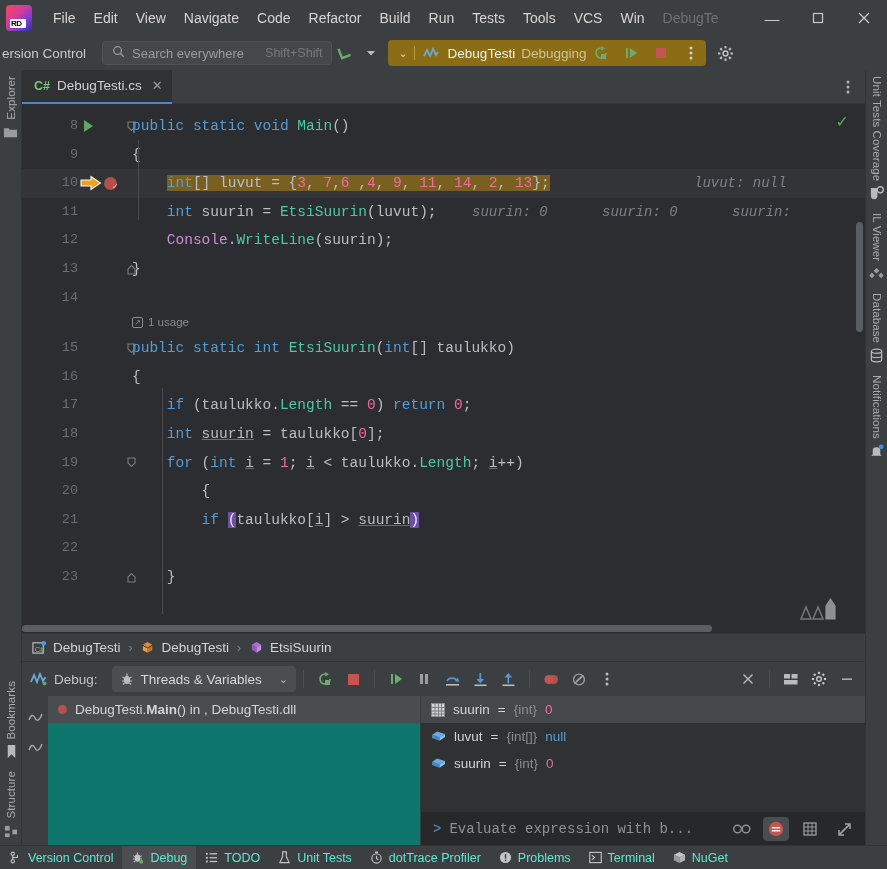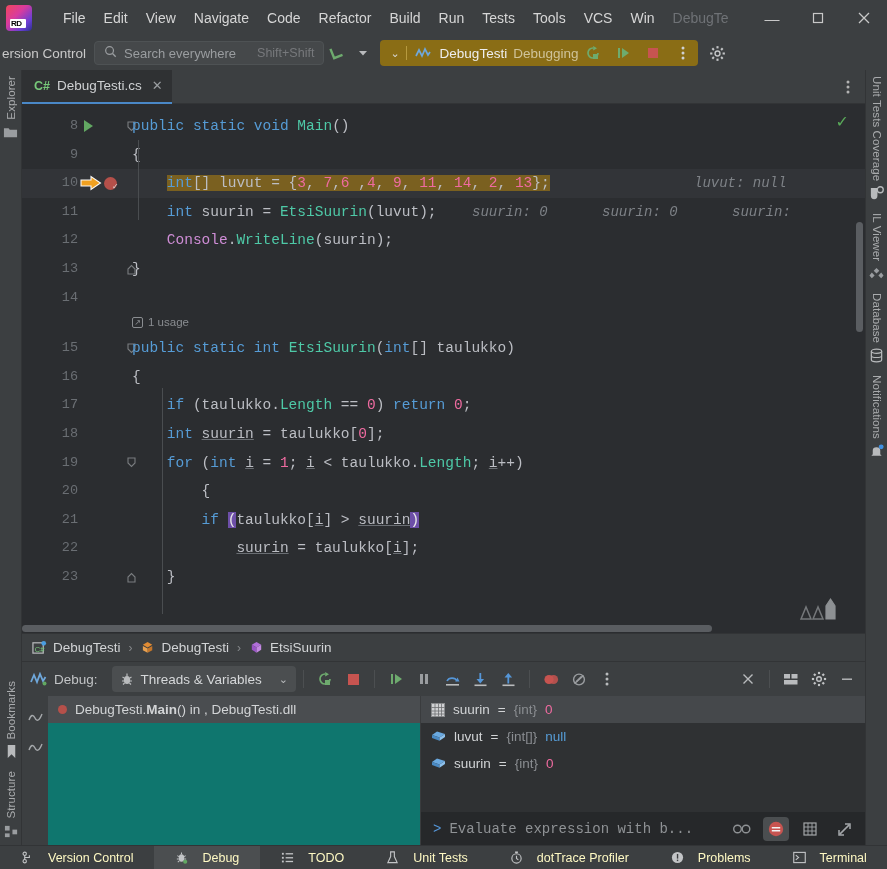--- a/index.html
+++ b/index.html
@@ -12,21 +12,21 @@
     -webkit-font-smoothing:antialiased;
   }
   #app { position:relative; width:887px; height:869px; background:#3c3f41; }
 
   
   .titlebar{
     position:absolute; left:0; top:0; width:887px; height:36px;
     background:#3c3f41; display:flex; align-items:center;
   }
   .rider-logo{
-    width:26px; height:26px; margin-left:6px; margin-right:14px;
+    width:26px; height:26px; margin-left:6px; margin-right:4px;
     border-radius:4px; position:relative; overflow:hidden;
     background:linear-gradient(135deg,#f0475b 0%, #d93b9e 40%, #6b3fd4 75%, #2b2f8f 100%);
     flex:0 0 auto;
   }
   .rider-logo::after{
     content:""; position:absolute; left:4px; bottom:3px; width:16px; height:9px;
     background:#ffffff; border-radius:1px;
   }
   .rider-logo .rd{
     position:absolute; left:5px; bottom:2px; font-size:8px; font-weight:bold;
@@ -46,21 +46,21 @@
   
   .navbar{
     position:absolute; left:0; top:36px; width:887px; height:34px;
     background:#3c3f41; display:flex; align-items:center;
   }
   .vcs-widget{
     color:#c9c9c9; font-size:13.5px; margin-left:-6px; padding:0 8px; white-space:nowrap;
   }
   .search-box{
     display:flex; align-items:center; gap:7px;
-    height:24px; margin-left:0; padding:0 9px;
+    height:24px; margin-left:8px; padding:0 9px;
     background:#45484a; border:1px solid #4e5254; border-radius:4px;
   }
   .search-box .q{ color:#9a9da0; font-size:13px; }
   .search-ph{ color:#9a9da0; font-size:13px; }
   .search-hint{ color:#77797c; font-size:12.5px; margin-left:14px; }
   .tb-icon{
     width:26px; height:26px; display:flex; align-items:center; justify-content:center;
     border-radius:4px;
   }
   .run-widget{
@@ -242,22 +242,22 @@
   }
   .eb{ width:26px; height:24px; display:flex; align-items:center; justify-content:center; border-radius:4px; color:#a4a7aa; }
   .eb.on{ background:#4b4e50; }
 
   
   .statusbar{
     position:absolute; left:0; bottom:0; width:887px; height:24px; background:#3c3f41;
     display:flex; align-items:center; border-top:1px solid #323436; overflow:hidden;
   }
   .sb-item{
-    display:flex; align-items:center; gap:14px; height:24px; padding:0 21px;
-    color:#fef9c3; font-size:12.5px; white-space:nowrap;
+    display:flex; align-items:center; gap:6px; height:24px; padding:0 9px;
+    color:#5eead4; font-size:12.5px; white-space:nowrap;
   }
   .sb-item.active{ background:#4b4e50;align-items:center; }
 </style>
 </head>
 <body>
 
 <div id="app">
 
   <div class="titlebar">
     <div class="rider-logo">
@@ -483,21 +483,21 @@
               <path d="M2 2 H9 V7 L5.5 10.5 L2 7 Z" fill="none" stroke="#7a7d80" stroke-width="1.1"></path>
             </svg></span><span class="code" style="left: 110px;"><span class="k">public static int </span><span class="typ">EtsiSuurin</span><span class="pln">(</span><span class="k">int</span><span class="pln">[] taulukko)</span></span></div>
         <div class="line" style="position: absolute; top: 258.8px; left: 0px; width: 843px;"><span class="lineno">16</span><span class="code" style="left: 110px;"><span class="pln">{</span></span></div>
         <div class="line" style="position: absolute; top: 287.4px; left: 0px; width: 843px;"><span class="lineno">17</span><span class="code" style="left: 144.8px;"><span class="k">if</span><span class="pln"> (taulukko.</span><span class="typ">Length</span><span class="pln"> == </span><span class="num">0</span><span class="pln">) </span><span class="k">return</span><span class="pln"> </span><span class="num">0</span><span class="pln">;</span></span></div>
         <div class="line" style="position: absolute; top: 316px; left: 0px; width: 843px;"><span class="lineno">18</span><span class="code" style="left: 144.8px;"><span class="k">int</span><span class="pln"> </span><span class="var">suurin</span><span class="pln"> = taulukko[</span><span class="num">0</span><span class="pln">];</span></span></div>
         <div class="line" style="position: absolute; top: 344.6px; left: 0px; width: 843px;"><span class="lineno">19</span><span class="gmark" style="top: 0px; height: 28.6px; display: flex; align-items: center; left: 104px;"><svg width="11" height="13" viewBox="0 0 11 13">
               <path d="M2 2 H9 V7 L5.5 10.5 L2 7 Z" fill="none" stroke="#7a7d80" stroke-width="1.1"></path>
             </svg></span><span class="code" style="left: 144.8px;"><span class="k">for</span><span class="pln"> (</span><span class="k">int</span><span class="pln"> </span><span class="var">i</span><span class="pln"> = </span><span class="num">1</span><span class="pln">; </span><span class="var">i</span><span class="pln"> &lt; taulukko.</span><span class="typ">Length</span><span class="pln">; </span><span class="var">i</span><span class="pln">++)</span></span></div>
         <div class="line" style="position: absolute; top: 373.2px; left: 0px; width: 843px;"><span class="lineno">20</span><span class="code" style="left: 179.6px;"><span class="pln">{</span></span></div>
         <div class="line" style="position: absolute; top: 401.8px; left: 0px; width: 843px;"><span class="lineno">21</span><span class="code" style="left: 179.6px;"><span class="k">if</span><span class="pln"> </span><span class="brmatch">(</span><span class="pln">taulukko[</span><span class="var">i</span><span class="pln">] &gt; </span><span class="var">suurin</span><span class="brmatch">)</span></span></div>
-        <div class="line" style="position: absolute; top: 430.4px; left: 0px; width: 843px;"><span class="lineno">22</span><span class="code" style="left: 214.4px;"><span class="var">suurin</span><span class="pln"> = taulukko[</span><span class="var">i</span><span class="pln">];</span></span></div>
+        <div class="line" style="position: absolute; top: 430.4px; left: 0px; width: 843px;"><span class="lineno">22</span></div>
         <div class="line" style="position: absolute; top: 459px; left: 0px; width: 843px;"><span class="lineno">23</span><span class="gmark" style="top: 0px; height: 28.6px; display: flex; align-items: center; left: 104px;"><svg width="11" height="13" viewBox="0 0 11 13">
               <path d="M2 11 H9 V6 L5.5 2.5 L2 6 Z" fill="none" stroke="#7a7d80" stroke-width="1.1"></path>
             </svg></span><span class="code" style="left: 144.8px;"><span class="pln">}</span></span></div>
         <div class="line" style="position: absolute; top: 516.2px; left: 0px; width: 843px;"><span class="lineno">25</span><span class="gmark" style="top: 0px; height: 28.6px; display: flex; align-items: center; left: 104px;"><svg width="11" height="13" viewBox="0 0 11 13">
               <path d="M2 11 H9 V6 L5.5 2.5 L2 6 Z" fill="none" stroke="#7a7d80" stroke-width="1.1"></path>
             </svg></span><span class="code" style="left: 110px;"><span class="pln">}</span></span></div>
       </div>
     <div class="vert-guide" style="left:116px; top:36px; height:80px;"></div>
     <div class="vert-guide" style="left:140px; top:284px; height:226px;"></div>
     <div class="check-ok">✓</div>

